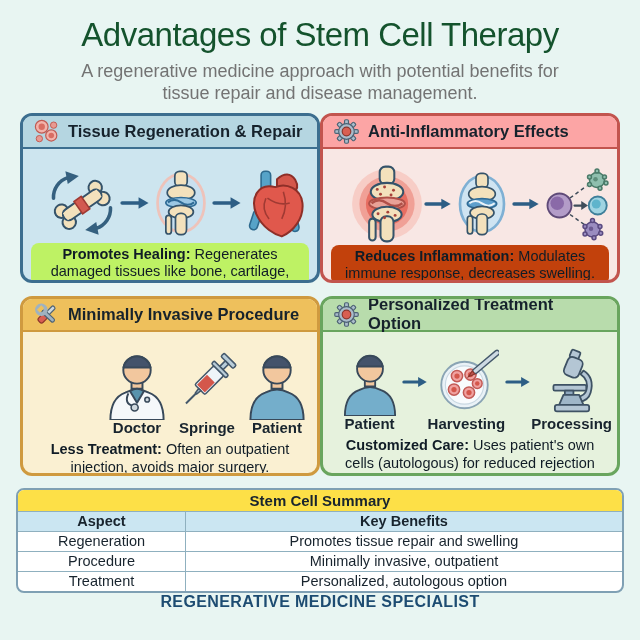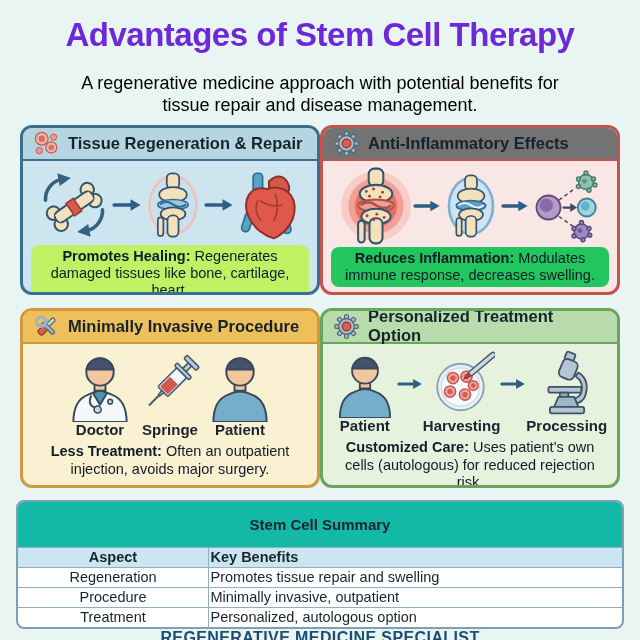--- a/index.html
+++ b/index.html
@@ -1,47 +1,47 @@
 <!DOCTYPE html>
 <html><head>
 <meta charset="utf-8">
 <style>
 *{margin:0;padding:0;box-sizing:border-box}
 html,body{width:640px;height:640px}
 body{background:#e8f5f2;font-family:"Liberation Sans",sans-serif;color:#18242e;overflow:hidden}
 .header{text-align:center;padding-top:16px}
-.title{font-size:33px;font-weight:bold;color:#6d28d9;letter-spacing:-.5px}
-.subtitle{font-size:18px;line-height:1.22;margin:19px auto 0;max-width:480px;color:#000000}
+.title{font-size:33px;font-weight:normal;color:#14532d;letter-spacing:-.5px}
+.subtitle{font-size:18px;line-height:1.22;margin:7px auto 0;max-width:480px;color:#737373}
 .grid{display:grid;grid-template-columns:1fr 1fr;grid-template-rows:170px 180px;gap:13px 0;margin:8px 20px 0}
 .card{border-radius:12px;border:3px solid;display:flex;flex-direction:column;overflow:hidden}
 .c1{border-color:#3c6e8f;background:#cde5ef}
 .c2{border-color:#c2544e;background:#f8e7e4}
 .c3{border-color:#cf9a3f;background:#faf0d2}
 .c4{border-color:#69a55e;background:#e6f2dd}
 .card-head{display:flex;align-items:center;gap:8px;padding:3px 10px;font-size:16.5px;font-weight:bold;border-bottom:2.5px solid;height:33px;flex:none;color:#16222c}
 .hd1{background:#b5d6e1;border-color:#3c6e8f}
-.hd2{background:#737373;border-color:#c2544e}
+.hd2{background:#fca5a5;border-color:#c2544e}
 .hd3{background:#eec05c;border-color:#cf9a3f}
 .hd4{background:#b8dcac;border-color:#69a55e}
 .head-icon{width:27px;height:25px;flex:none}
-.card-body{flex:1;display:flex;align-items:center;justify-content:center;padding:6px 5px 0}
+.card-body{flex:1;display:flex;align-items:center;justify-content:flex-end;padding:16px 5px 0}
 .fig-row{align-items:flex-end;padding-bottom:0}
 .figure{display:flex;flex-direction:column;align-items:center}
 .figcap{font-weight:bold;font-size:15px;line-height:1.1}
 .arr{flex:none}
 .arr-mid{margin-bottom:42px}
 .desc{flex:none;text-align:center;font-size:14.5px;line-height:1.18;margin:2px 8px 7px;padding:3px 4px;color:#101c26}
 .band{background:#bef264;border-radius:8px}
-.c2 .band{background:#22c55e}
+.c2 .band{background:#c2410c}
 .summary{margin:12px 16px 0;border:2px solid #7fa0b4;border-radius:8px;overflow:hidden;background:#fff;font-size:14.5px}
-.t-title{background:#14b8a6;text-align:center;font-weight:bold;font-size:15px;padding:14px}
+.t-title{background:#fde047;text-align:center;font-weight:bold;font-size:15px;padding:2px}
 .t-row{display:flex;border-top:1.5px solid #8fb0bf}
 .t-head{background:#cbe6f2;font-weight:bold}
-.t-a{width:191px;flex:none;text-align:center;padding:1.5px;border-right:1.5px solid #8fb0bf}
-.t-b{flex:1;text-align:left;padding:1.5px}
+.t-a{width:168px;flex:none;text-align:center;padding:1.5px;border-right:1.5px solid #8fb0bf}
+.t-b{flex:1;text-align:center;padding:1.5px}
 .footer{text-align:center;font-weight:bold;font-size:16px;color:#1d4c72;letter-spacing:.4px}
 </style>
 </head>
 <body>
 
 <div class="header">
   <div class="title">Advantages of Stem Cell Therapy</div>
   <div class="subtitle">A regenerative medicine approach with potential benefits for tissue repair and disease management.</div>
 </div>
 

